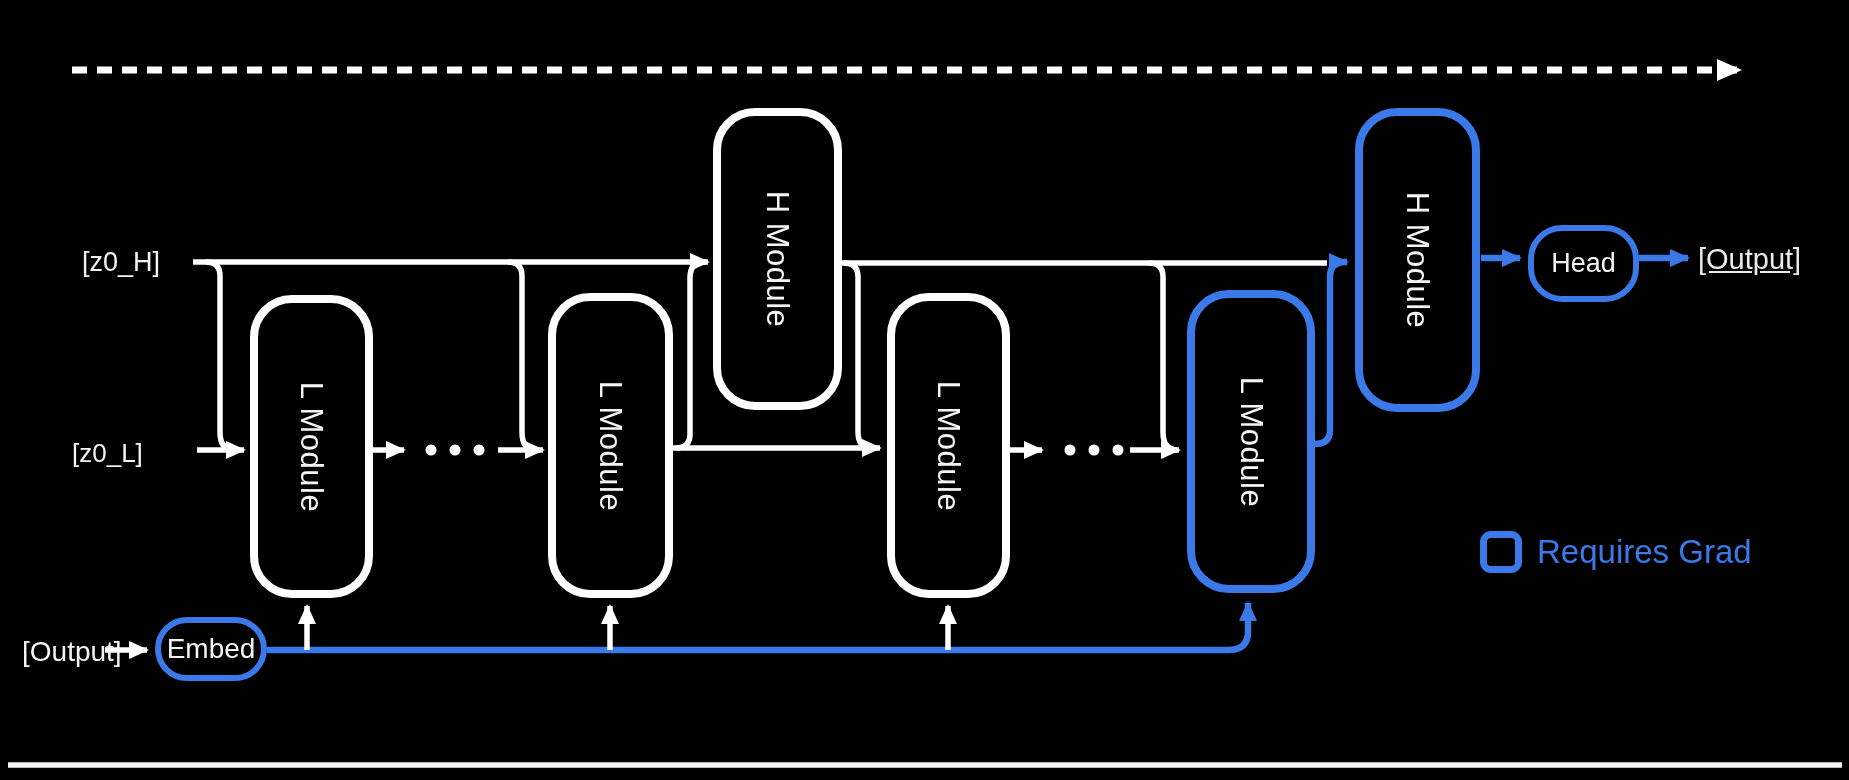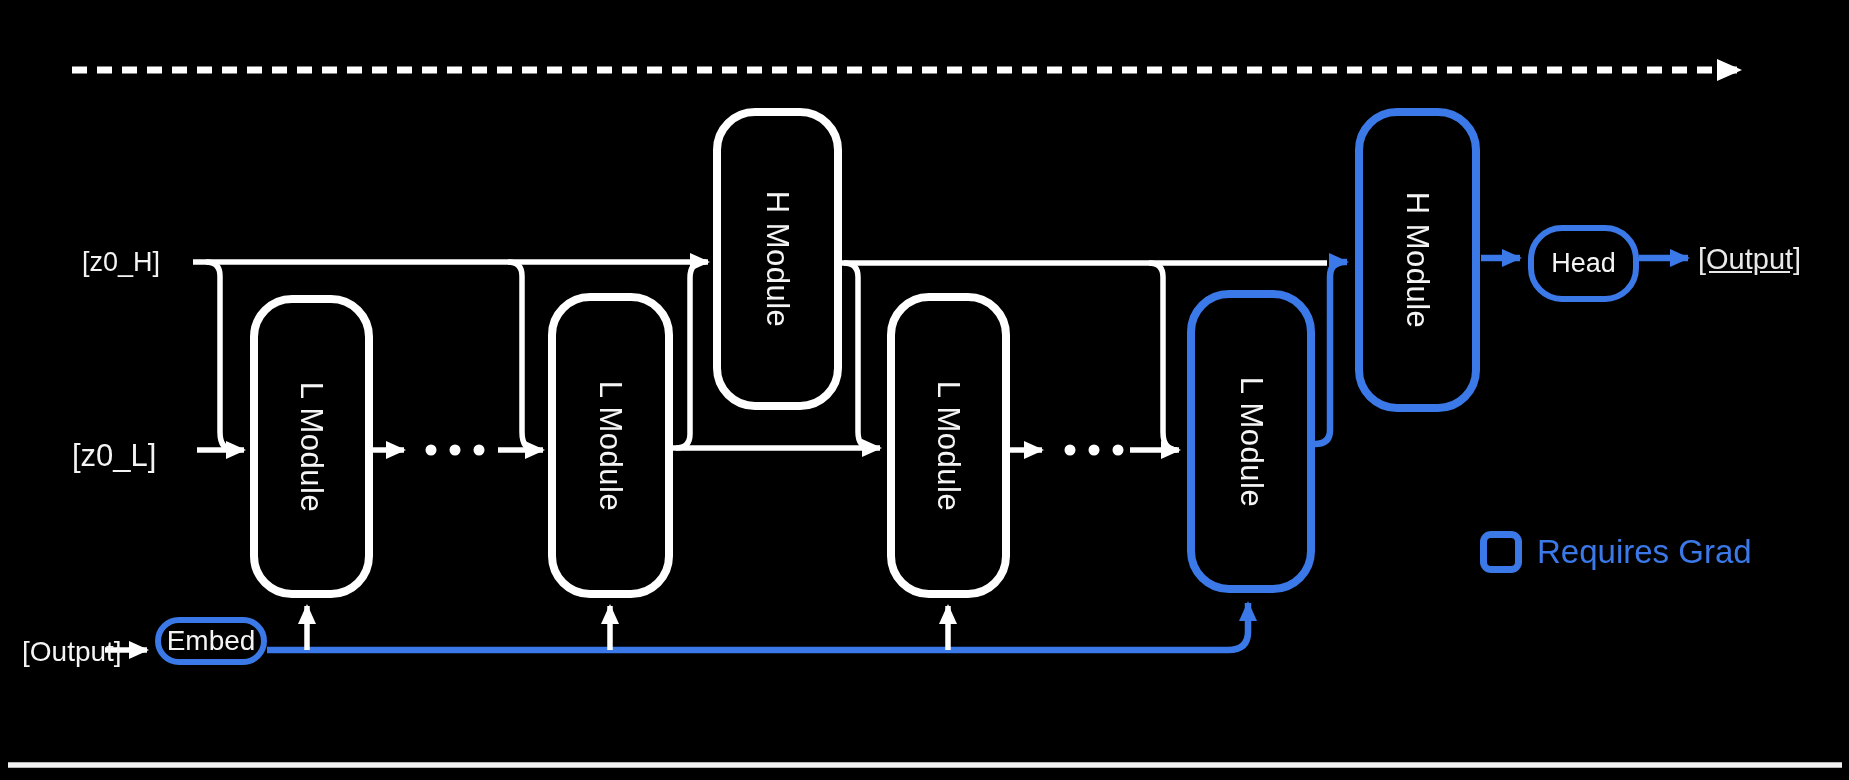--- a/index.html
+++ b/index.html
@@ -102,21 +102,21 @@
 
     <path d="M 307 650 V 606" stroke="#ffffff" stroke-width="5.5" fill="none" marker-end="url(#aw)"></path>
     <path d="M 610 650 V 606" stroke="#ffffff" stroke-width="5.5" fill="none" marker-end="url(#aw)"></path>
     <path d="M 948 650 V 606" stroke="#ffffff" stroke-width="5.5" fill="none" marker-end="url(#aw)"></path>
 
     <path d="M 8 765 H 1842" stroke="#f2f2f2" stroke-width="5.5" fill="none"></path>
   </svg>
 
 
   <div class="lbl" style="left:66px;top:247px;font-size:27px;margin-left:16px;">[z0_H]</div>
-  <div class="lbl" style="left:72px;top:438px;font-size:31px;">[z0_L]</div>
+  <div class="lbl" style="left:72px;top:438px;font-size:26px;">[z0_L]</div>
   <div class="lbl" style="left:22px;top:636px;font-size:28px;">[Output]</div>
   <div class="lbl" style="left:1698px;top:243px;font-size:29px;color:#e9e9e9;text-decoration:underline;">[Output]</div>
 
   <div class="module" style="left:250px;top:295px;width:123px;height:303px;">
     <span class="vtext">L Module</span>
   </div>
 
   <div class="module" style="left:548px;top:293px;width:125px;height:305px;">
     <span class="vtext">L Module</span>
   </div>
@@ -130,21 +130,21 @@
   </div>
 
   <div class="module blue" style="left:1187px;top:290px;width:128px;height:303px;">
     <span class="vtext">L Module</span>
   </div>
 
   <div class="module blue" style="left:1355px;top:108px;width:125px;height:304px;">
     <span class="vtext">H Module</span>
   </div>
 
-  <div class="pill" style="left:155px;top:617px;width:112px;height:48px;font-size:28px;">
+  <div class="pill" style="left:155px;top:617px;width:112px;height:64px;font-size:28px;">
     <span>Embed</span>
   </div>
   <div class="pill" style="left:1528px;top:225px;width:111px;height:77px;font-size:27px;">
     <span>Head</span>
   </div>
 
   <div id="legend">
     <div class="legend-row">
       <span class="legend-swatch blue"></span>
       <span class="legend-text blue">Requires Grad</span>

